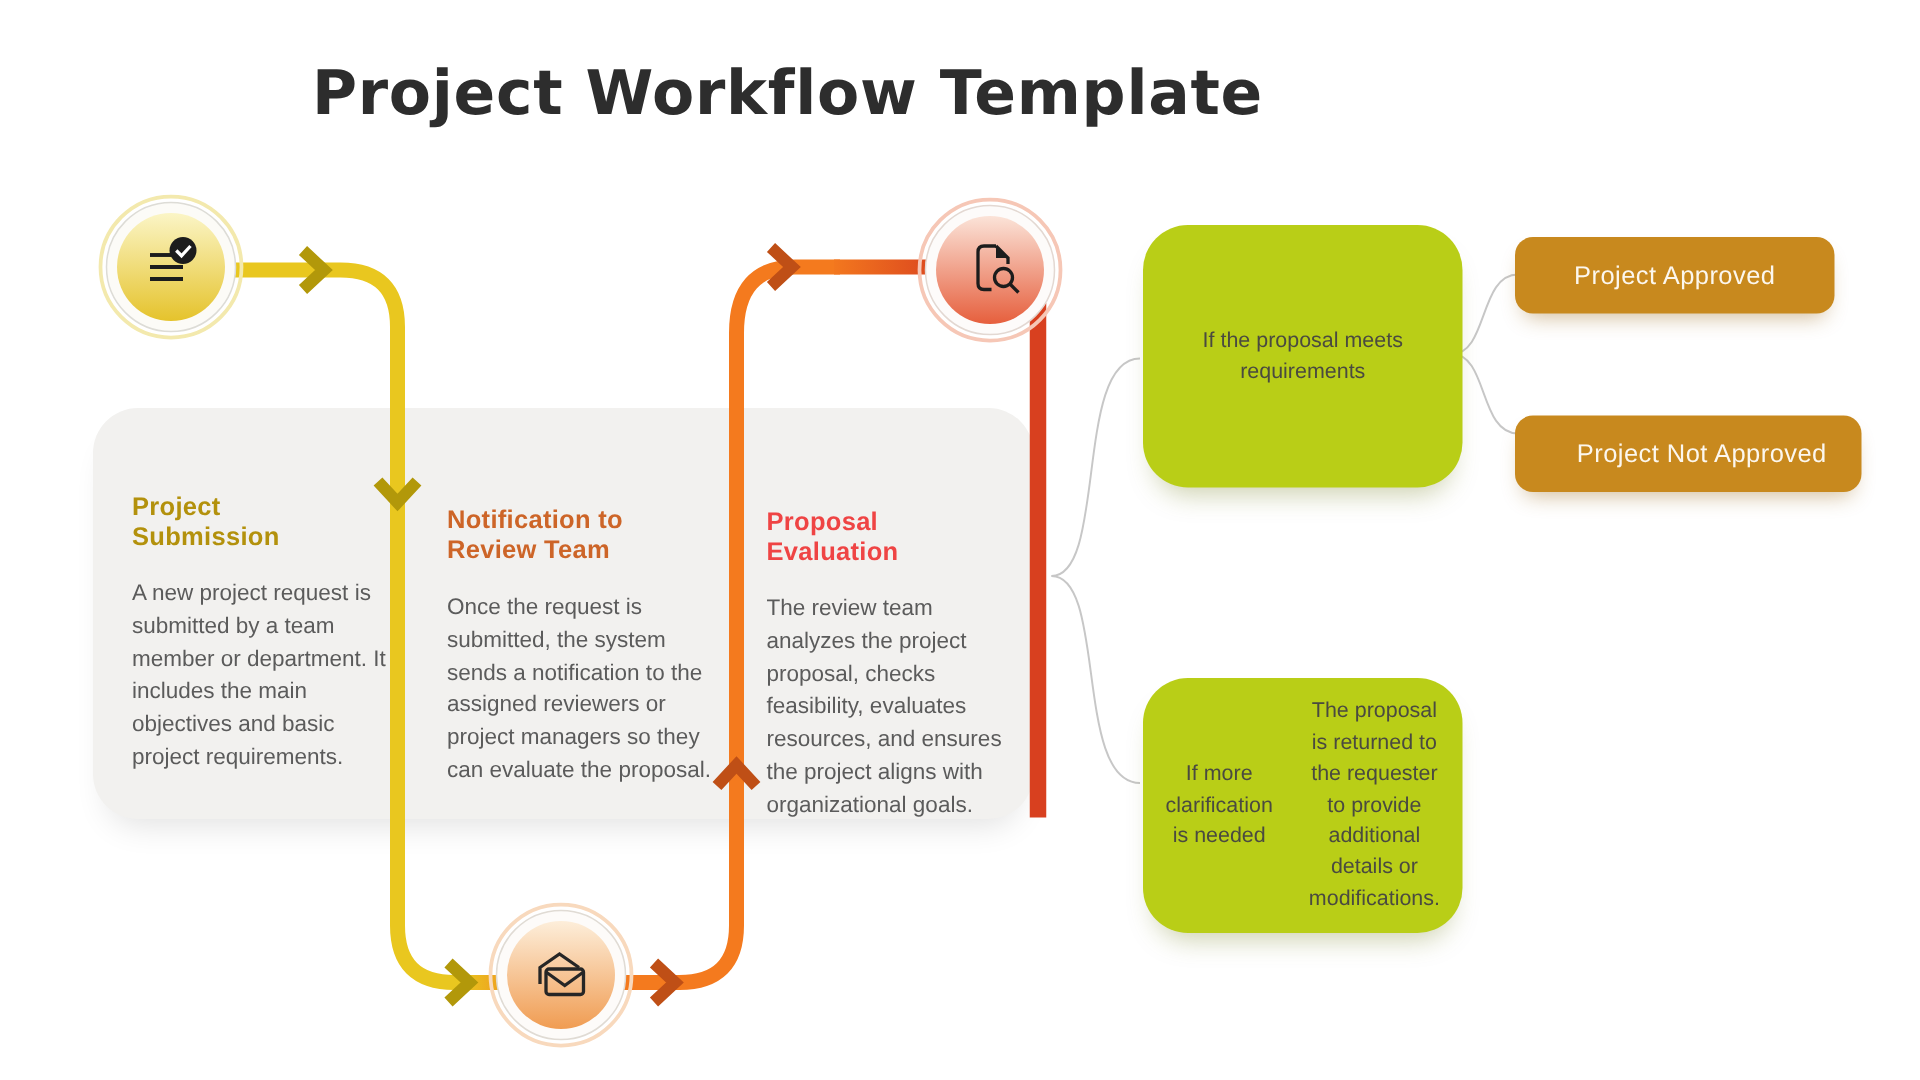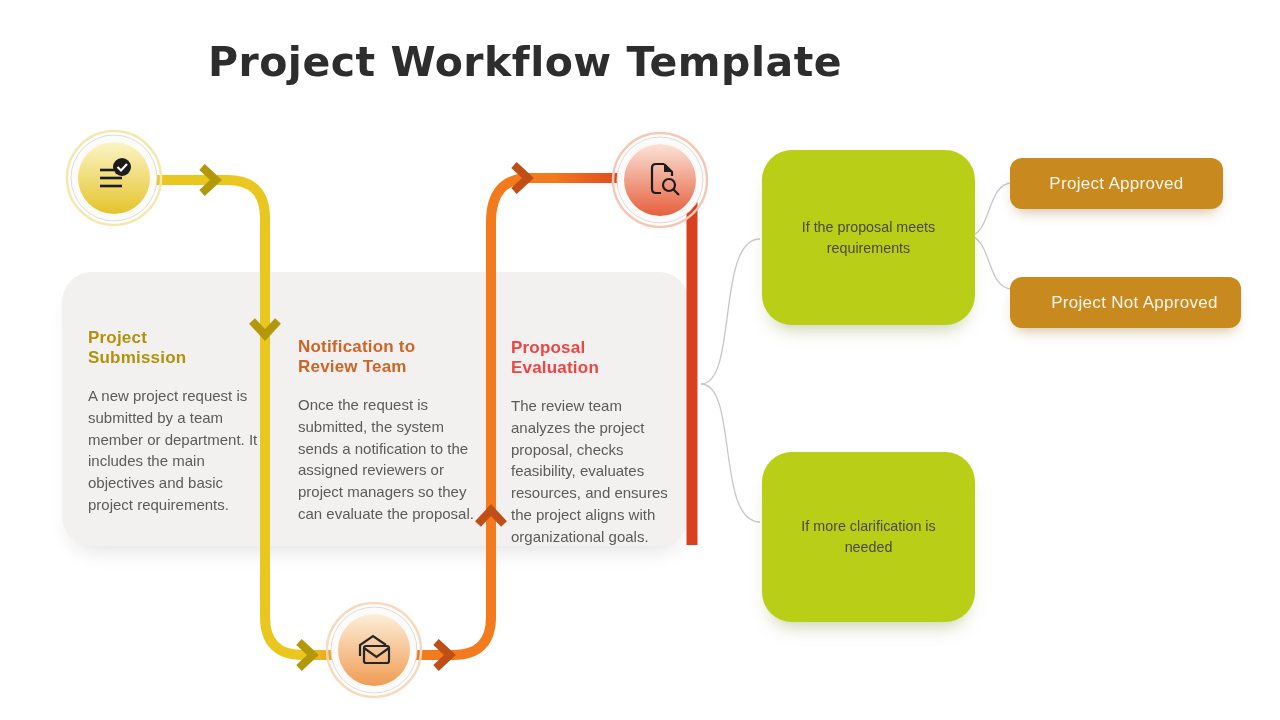--- a/index.html
+++ b/index.html
@@ -158,16 +158,17 @@
 <div class="abs col col3">
   <h3>Proposal Evaluation</h3>
   <p>The review team analyzes the project proposal, checks feasibility, evaluates resources, and ensures the project aligns with organizational goals.</p>
 </div>
 
 <div class="abs outcome outcome1">
   <div>If the proposal meets requirements</div>
 </div>
 <div class="abs outcome outcome2">
   <div>If more clarification is needed</div>
+  <div>The proposal is returned to the requester to provide additional details or modifications.</div>
 </div>
 
 <div class="abs decision decision1">Project Approved</div>
 <div class="abs decision decision2">Project Not Approved</div>
 
 </body></html>

